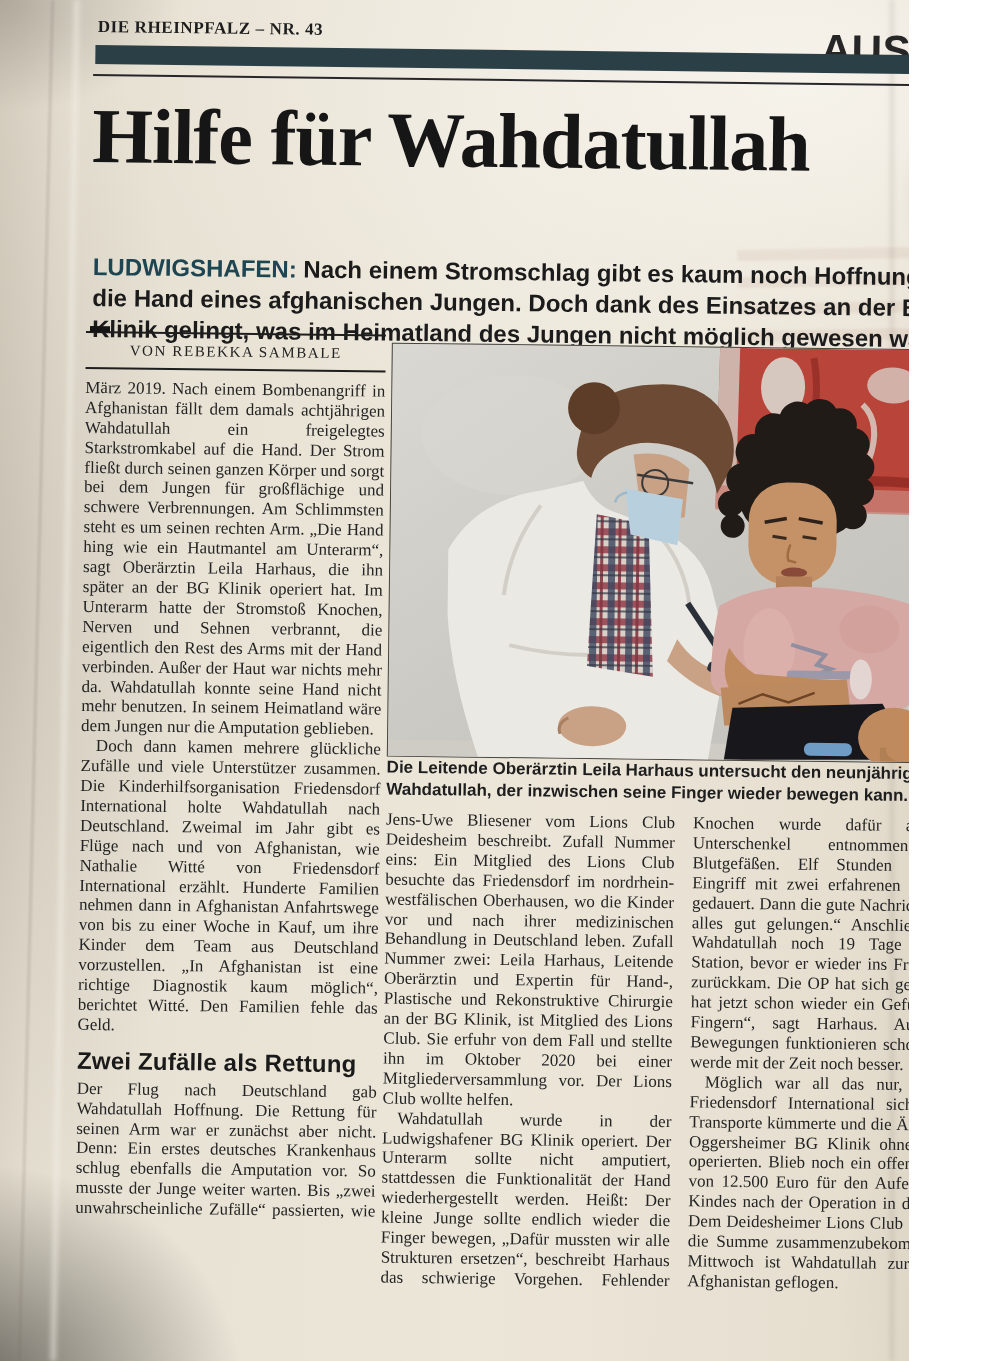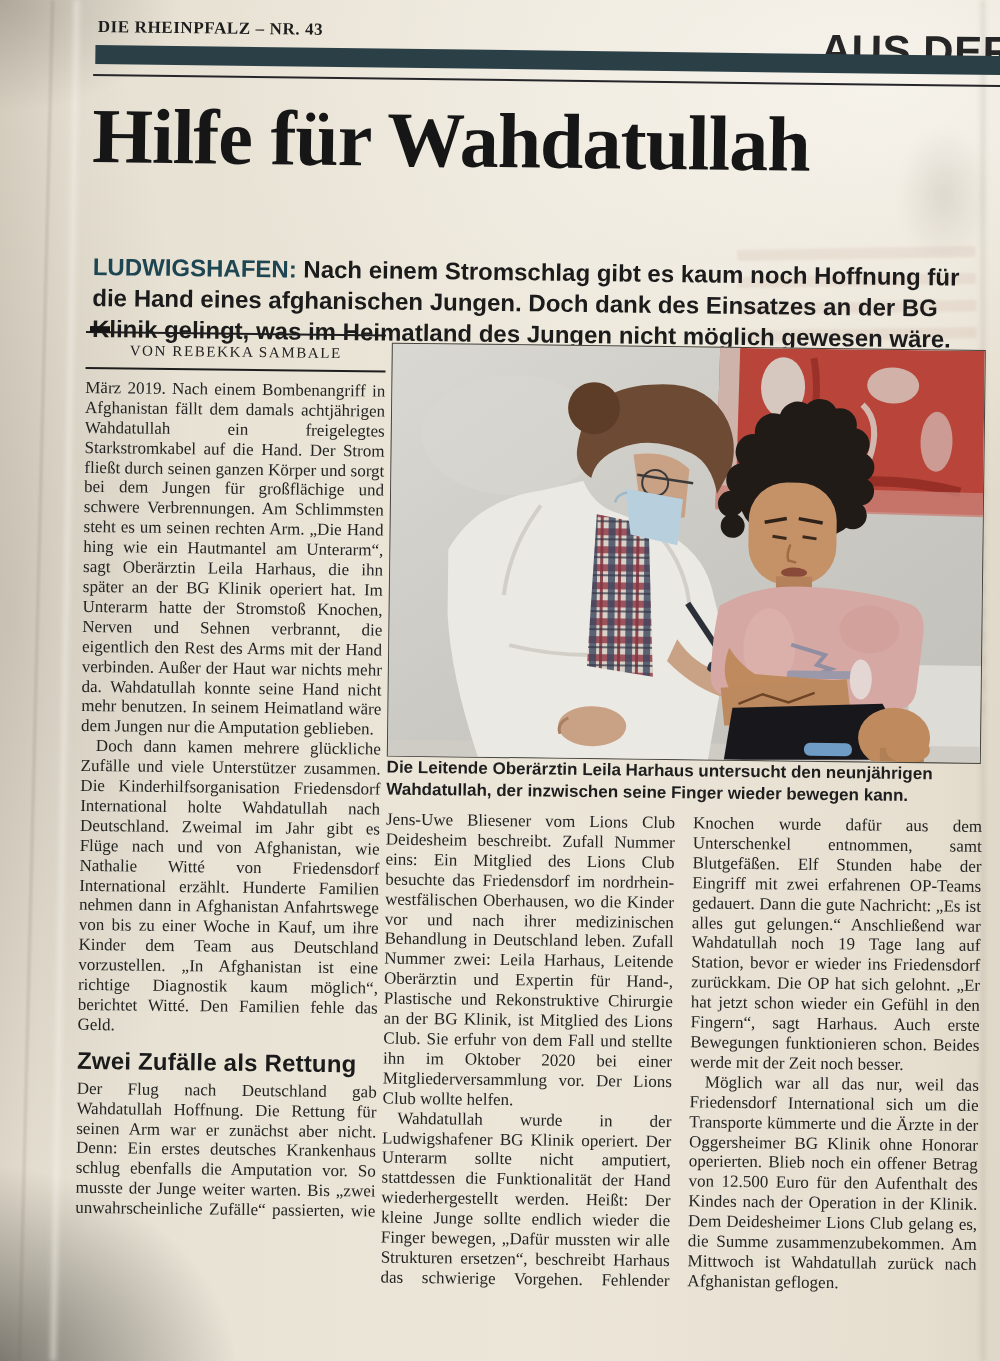--- a/index.html
+++ b/index.html
@@ -1,17 +1,17 @@
 <!DOCTYPE html>
 <html lang="de"><head>
 <meta charset="utf-8">
 <style>
   html,body{margin:0;padding:0;}
   .page{
-    position:relative; width:1000px; height:1361px; overflow:hidden;
+    position:relative; width:909px; height:1361px; overflow:hidden;
     background:#e9e3d6;
     font-family:"Liberation Serif", serif;
   }
   
   .paper{
     position:absolute; inset:0;
     background:
       radial-gradient(1100px 700px at 88% 6%, rgba(248,245,238,.9) 0%, rgba(248,245,238,0) 60%),
       radial-gradient(420px 360px at -2% 102%, rgba(38,35,31,.62) 0%, rgba(38,35,31,0) 62%),
       radial-gradient(260px 160px at 0% 0%, rgba(98,92,82,.35) 0%, rgba(98,92,82,0) 70%),

